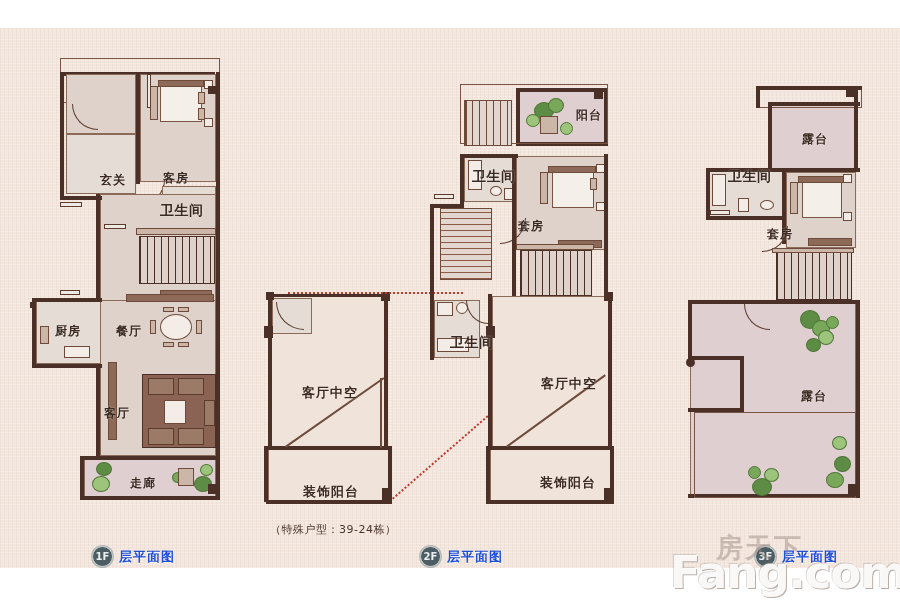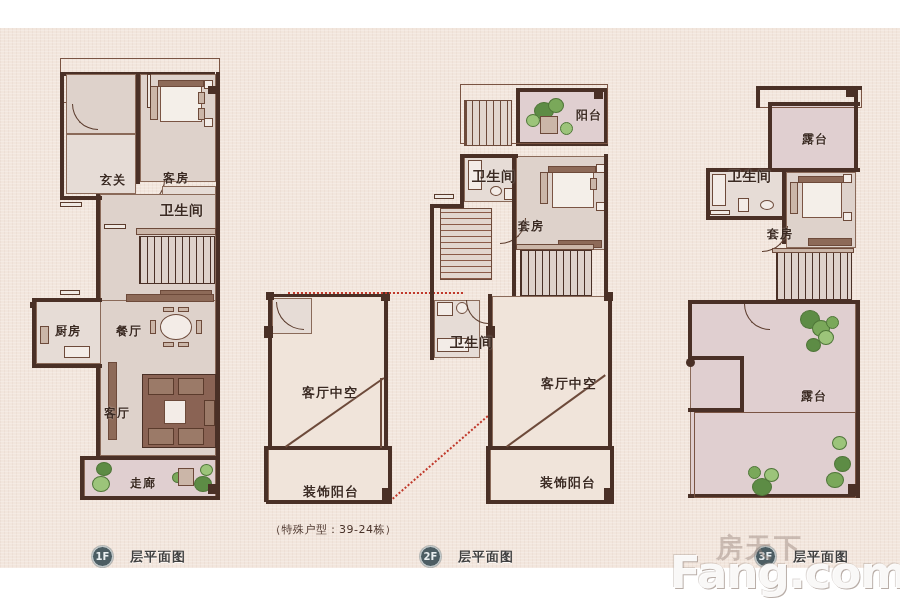--- a/index.html
+++ b/index.html
@@ -47,23 +47,22 @@
   
   .ftag{position:absolute;display:flex;align-items:center;gap:6px;}
   .ftag .badge{
     width:19px;height:19px;border-radius:50%;
     background:#4c5d63;color:#e9eef0;font-size:10px;font-weight:bold;
     display:flex;align-items:center;justify-content:center;
     border:1px solid #cfd8da;box-shadow:0 0 0 1px rgba(90,110,118,.4);
     font-family:"DejaVu Sans",sans-serif;
   }
   .ftag .ftxt{
-    font-size:13px;font-weight:bold;color:#404040;letter-spacing:1px;
+    font-size:13px;font-weight:bold;color:#1d4ed8;letter-spacing:1px;
     text-shadow:0 1px 0 rgba(255,255,255,.8);
-    margin-left:11px;
   }
   
   .fb{position:absolute;background:#cbb6a8;border:1px solid #6d4a3a;box-sizing:border-box;}
   .fb.dark{background:#8d6a58;}
   .fb.wht{background:#f3ece7;}
   .fb.bed{background:#f4efe9;border:1px solid #7a5443;}
   .fb.sofa{background:#9b7a68;border:1px solid #5b3b2c;}
   .fb.rug{background:#8a6354;border:1px solid #4a3026;}
   .stairs{position:absolute;background:#ded2cb;border:1px solid #4a3026;box-sizing:border-box;
     background-image:repeating-linear-gradient(90deg,#4a3026 0 1px,rgba(0,0,0,0) 1px 7px);}

